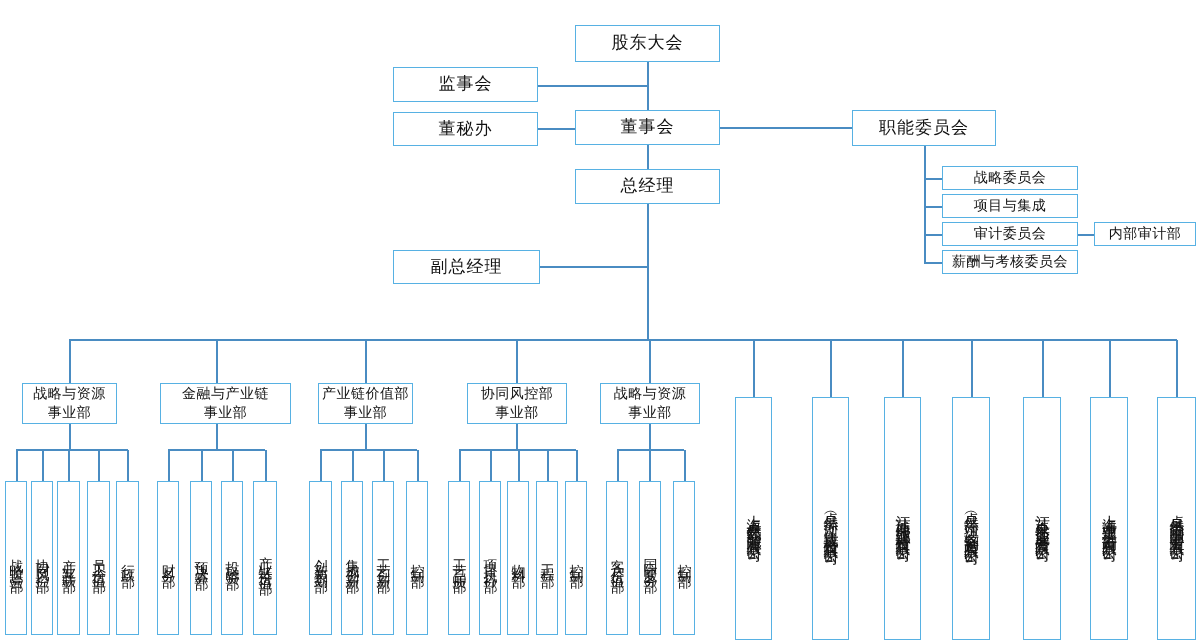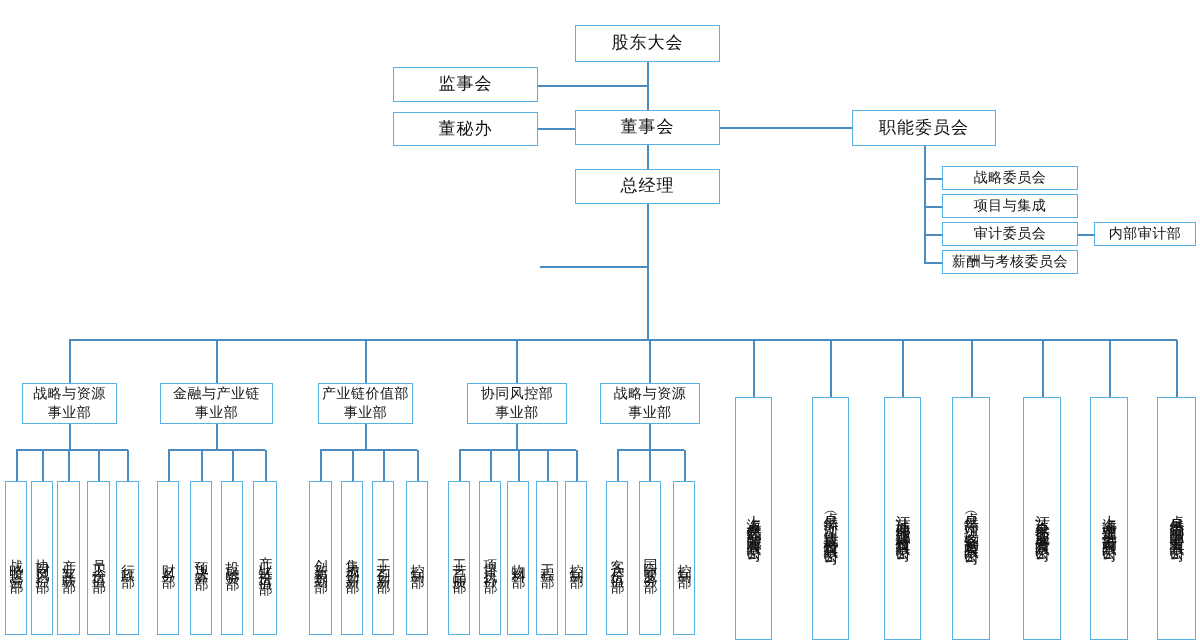--- a/index.html
+++ b/index.html
@@ -29,30 +29,31 @@
 <body>
 
 <div id="canvas">
 
   <div class="box hbox" style="left:575px;top:25px;width:145px;height:37px">股东大会</div>
   <div class="box hbox" style="left:393px;top:67px;width:145px;height:35px">监事会</div>
   <div class="box hbox" style="left:575px;top:110px;width:145px;height:35px">董事会</div>
   <div class="box hbox" style="left:393px;top:112px;width:145px;height:34px">董秘办</div>
   <div class="box hbox" style="left:852px;top:110px;width:144px;height:36px">职能委员会</div>
   <div class="box hbox" style="left:575px;top:169px;width:145px;height:35px">总经理</div>
+  <div class="box hbox" style="left:393px;top:250px;width:147px;height:34px">副总经理</div>
 
   <div class="box sm" style="left:942px;top:166px;width:136px;height:24px">战略委员会</div>
   <div class="box sm" style="left:942px;top:194px;width:136px;height:24px">项目与集成</div>
   <div class="box sm" style="left:942px;top:222px;width:136px;height:24px">审计委员会</div>
   <div class="box sm" style="left:942px;top:250px;width:136px;height:24px">薪酬与考核委员会</div>
   <div class="box sm" style="left:1094px;top:222px;width:102px;height:24px">内部审计部</div>
 
   <div class="box hbox div-box" style="left:22px;top:383px;width:95px;height:41px">战略与资源
 事业部</div>
-  <div class="box hbox div-box" style="left:160px;top:383px;width:113px;height:41px">金融与产业链
+  <div class="box hbox div-box" style="left:160px;top:383px;width:131px;height:41px">金融与产业链
 事业部</div>
   <div class="box hbox div-box" style="left:318px;top:383px;width:95px;height:41px">产业链价值部
 事业部</div>
   <div class="box hbox div-box" style="left:467px;top:383px;width:100px;height:41px">协同风控部
 事业部</div>
   <div class="box hbox div-box" style="left:600px;top:383px;width:100px;height:41px">战略与资源
 事业部</div>
 
   <div class="box vbox" style="left:5px;top:481px;width:22px;height:154px">战略运营部</div>
   <div class="box vbox" style="left:31px;top:481px;width:22px;height:154px">协同风控部</div>

